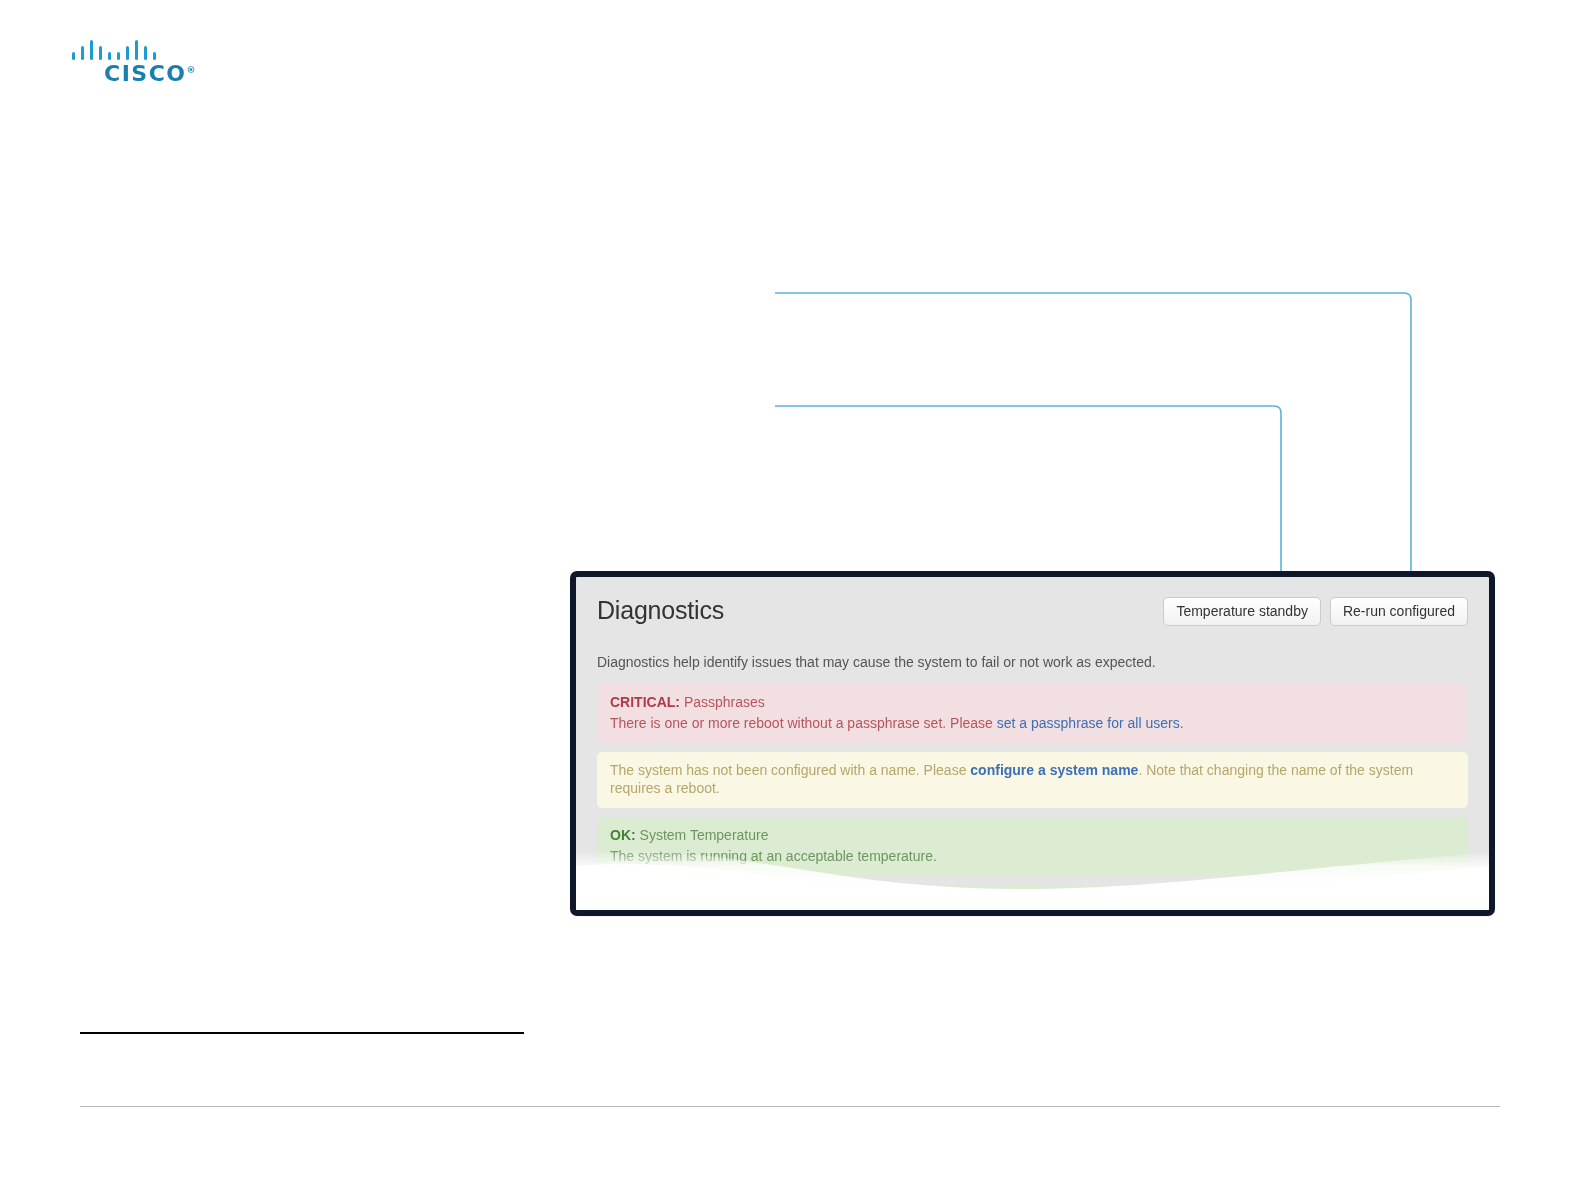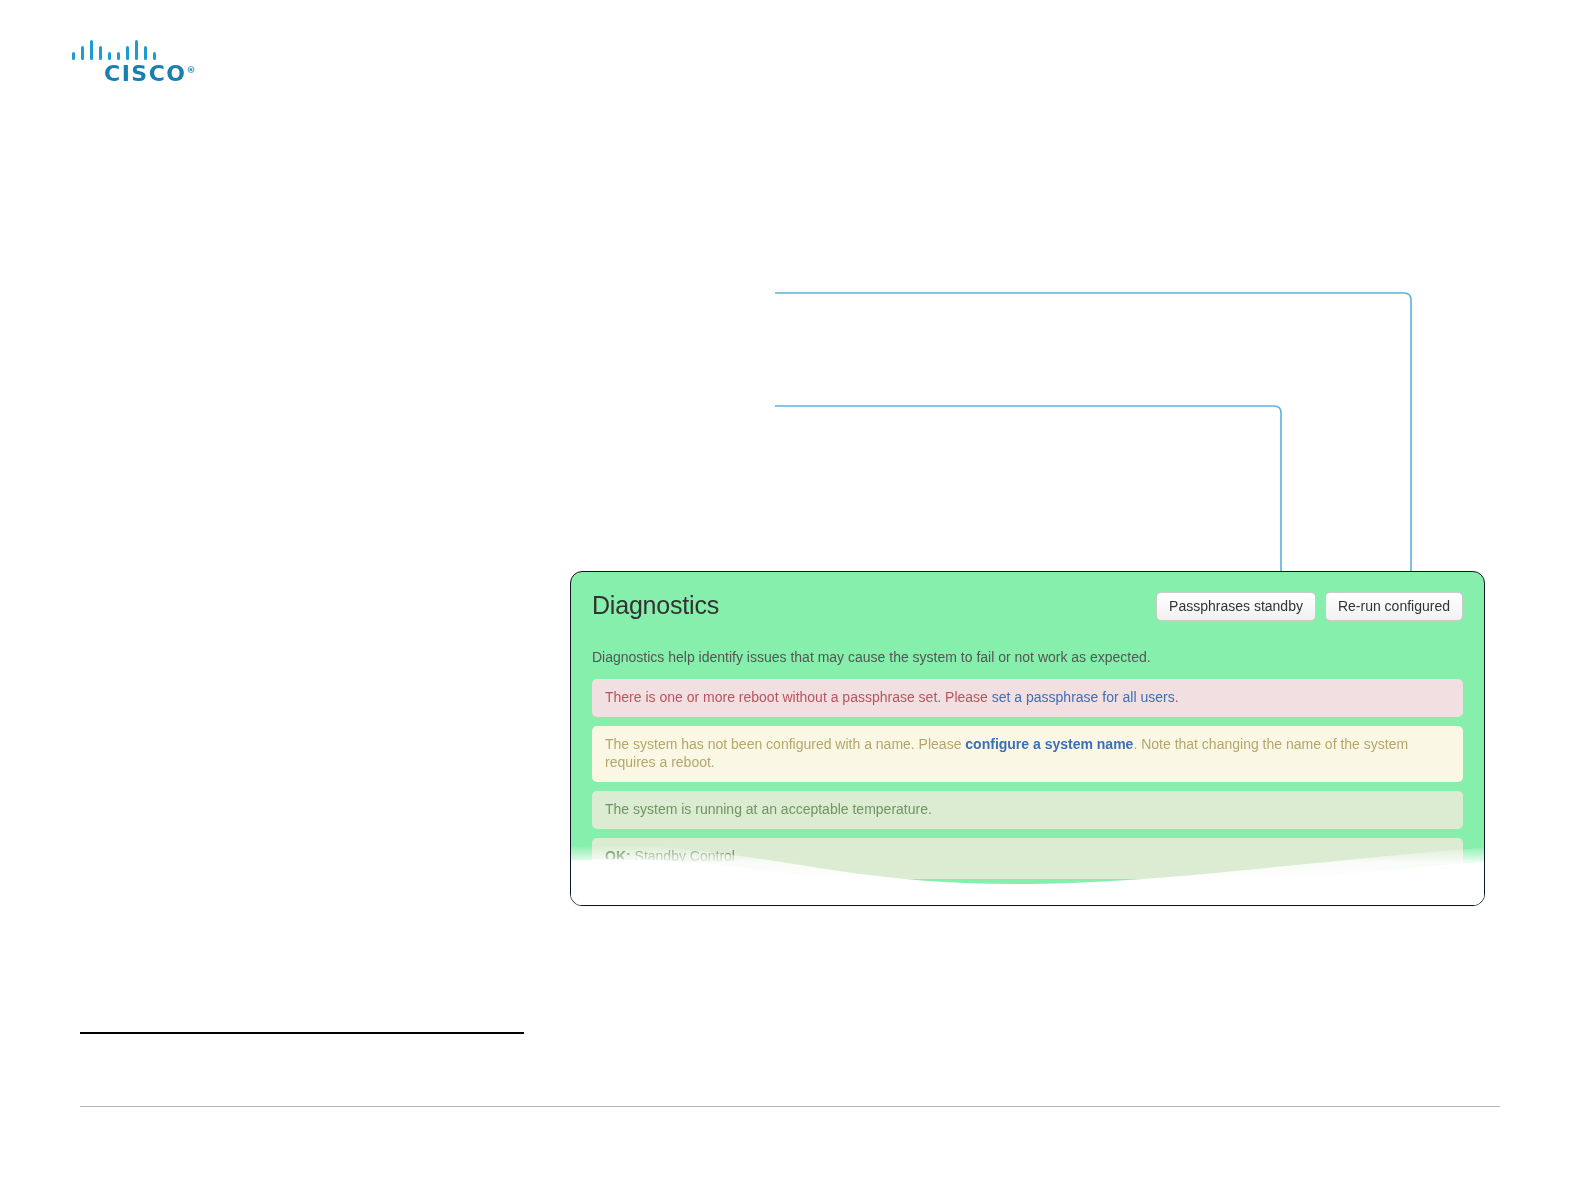--- a/index.html
+++ b/index.html
@@ -64,23 +64,23 @@
     pointer-events: none;
   }
 
   
   .card {
     position: absolute;
     left: 570px;
     top: 571px;
     width: 913px;
     height: 333px;
-    background: #86efac;
-    border: 1px solid #0f172a;
-    border-radius: 12px;
+    background: #e5e5e5;
+    border: 6px solid #0f172a;
+    border-radius: 7px;
     box-shadow: 0 1px 2px rgba(0,0,0,0.05);
     overflow: hidden;
   }
   .card-inner {
     padding: 18px 21px 0 21px;
   }
   .card-head {
     position: relative;
     height: 34px;
   }
@@ -211,42 +211,50 @@
   <circle cx="1411" cy="584" r="4.2" fill="#ffffff" stroke="#3ba5d6" stroke-width="1.8"></circle>
   <circle cx="1281" cy="584" r="4.2" fill="#ffffff" stroke="#3ba5d6" stroke-width="1.8"></circle>
 </svg>
 
 <div class="card">
   <div class="card-inner">
 
     <div class="card-head">
       <h1 class="card-title">Diagnostics</h1>
       <div class="card-actions">
-        <button class="btn">Passphrases standby</button>
+        <button class="btn">Temperature standby</button>
         <button class="btn">Re-run configured</button>
       </div>
     </div>
 
     <p class="card-sub">Diagnostics help identify issues that may cause the system to fail or not work as expected.</p>
 
     <div class="bands">
 
       <div class="band critical">
+        <div class="line1">
+          <span class="label">CRITICAL:</span>
+          <span>Passphrases</span>
+        </div>
         <div class="line2">
           <span>There is one or more reboot without a passphrase set. Please </span><a href="#">set a passphrase for all users</a><span>.</span>
         </div>
       </div>
 
       <div class="band warning">
         <div class="line2">
           <span>The system has not been configured with a name. Please </span><a href="#">configure a system name</a><span>. Note that changing the name of the system requires a reboot.</span>
         </div>
       </div>
 
       <div class="band ok">
+        <div class="line1">
+          <span class="label">OK:</span>
+          <span>System Temperature</span>
+        </div>
         <div class="line2">
           <span>The system is running at an acceptable temperature.</span>
         </div>
       </div>
 
       <div class="band ok">
         <div class="line1">
           <span class="label">OK:</span>
           <span>Standby Control</span>
         </div>

